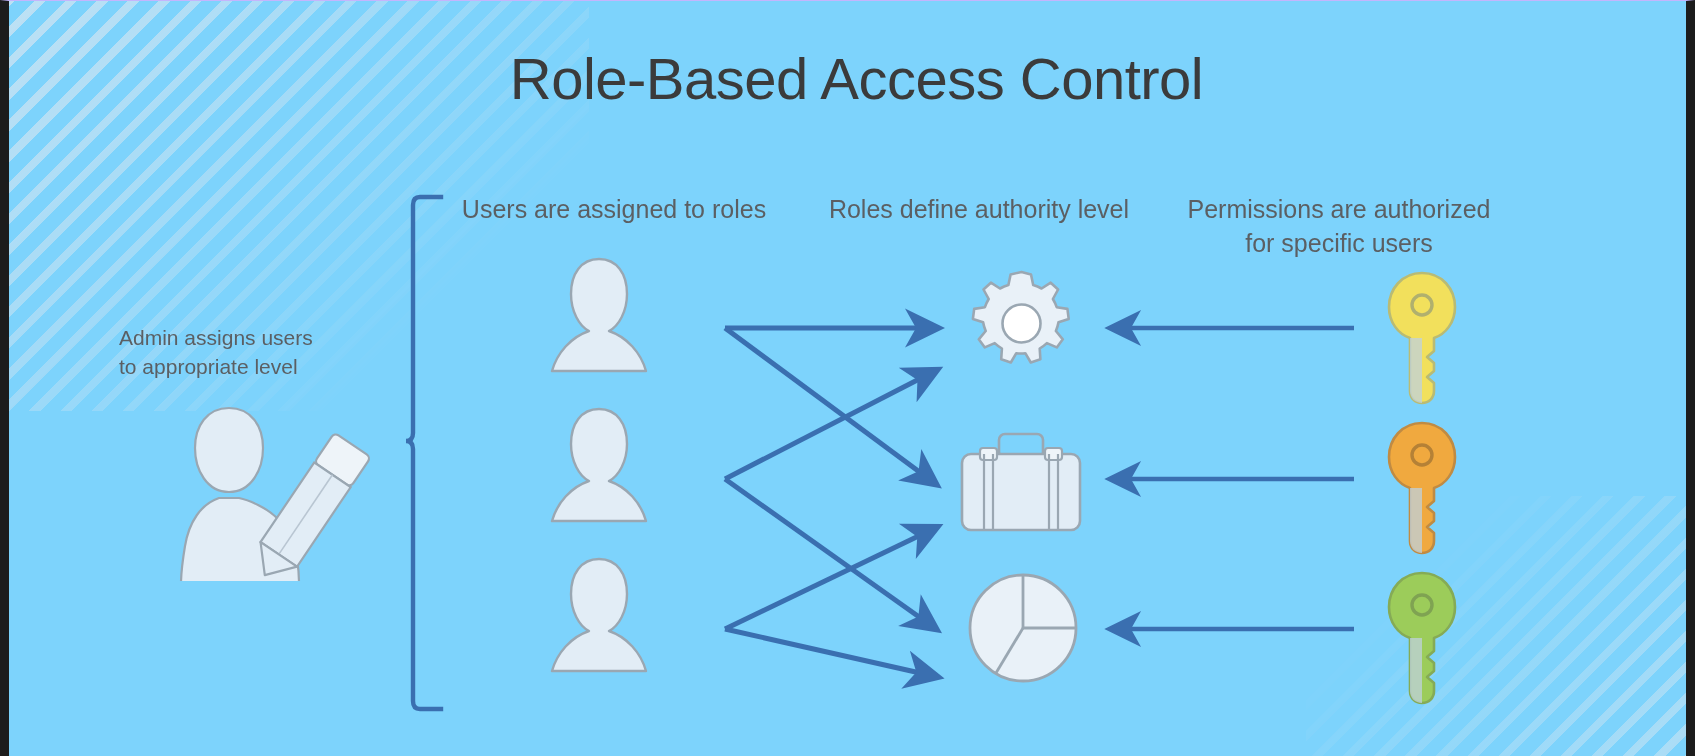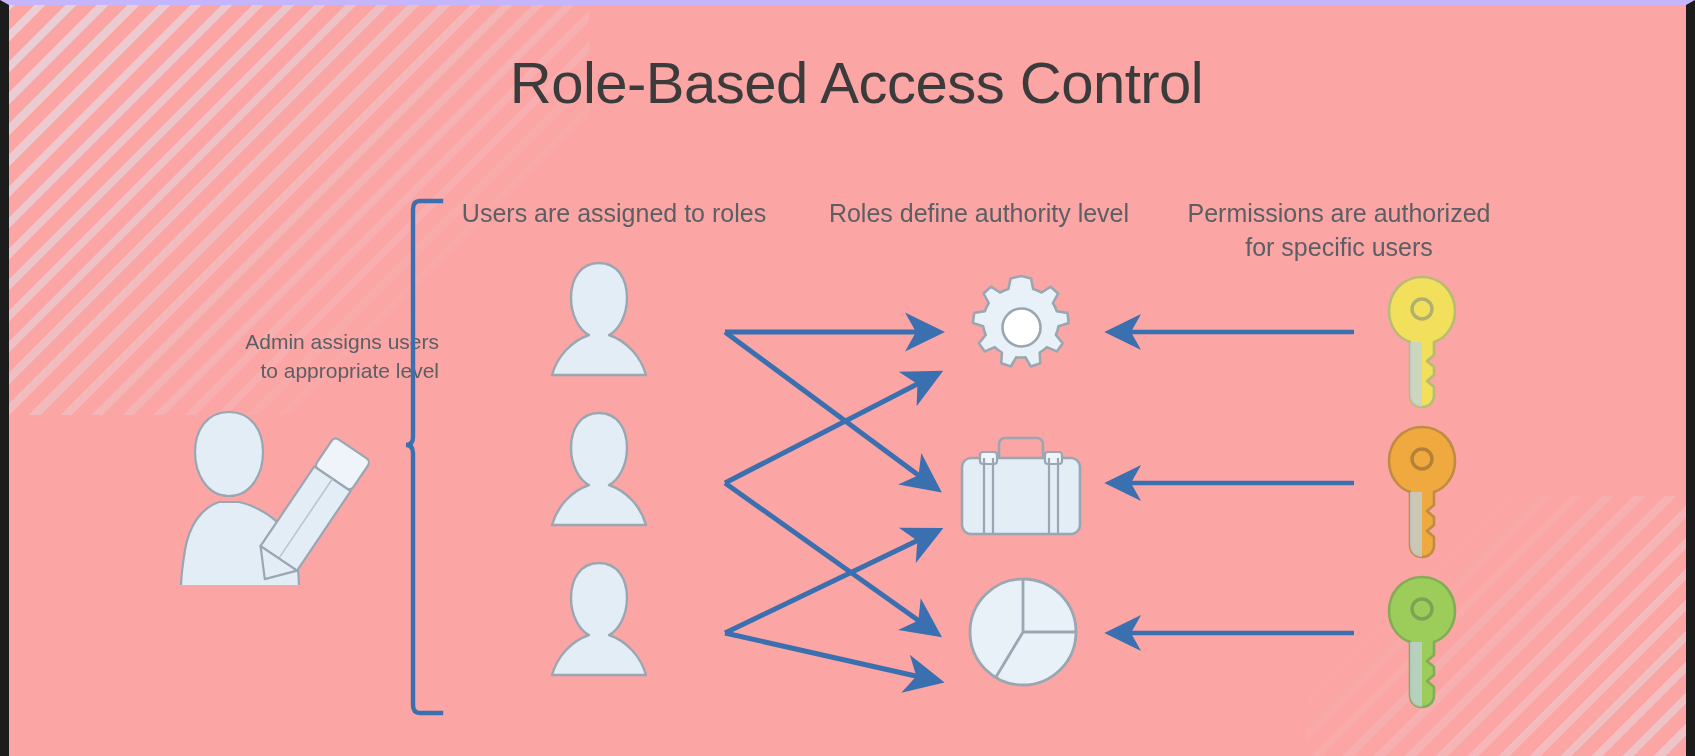--- a/index.html
+++ b/index.html
@@ -10,23 +10,23 @@
     overflow: hidden;
     background: #1a1a1a;
     font-family: "Liberation Sans", sans-serif;
   }
 
   #slide {
     position: absolute;
     left: 0; top: 0;
     width: 1695px;
     height: 756px;
-    background: #fca5a5;
+    background: #7dd3fc;
     overflow: hidden;
-    border-top: 5px solid #c4b5fd;
+    border-top: 1px solid #c4b5fd;
     border-left: 9px solid #1c1c1c;
     border-right: 9px solid #1c1c1c;
   }
 
   
   #stripes-tl, #stripes-br {
     position: absolute;
     pointer-events: none;
     opacity: 1;
   }
@@ -75,21 +75,21 @@
     line-height: 1.35;
   }
   #hdr-users  { left: 440px; top: 192px; width: 330px; }
   #hdr-roles  { left: 805px; top: 192px; width: 330px; }
   #hdr-perms  { left: 1155px; top: 192px; width: 350px; }
 
   #left-label {
     position: absolute;
     left: 110px; top: 322px;
     width: 320px;
-    text-align: right;
+    text-align: left;
     font-size: 21px;
     color: #5b5f63;
     line-height: 1.4;
   }
 
   .svg-layer {
     position: absolute;
     left: 0; top: 0;
     width: 1695px; height: 756px;
     pointer-events: none;

